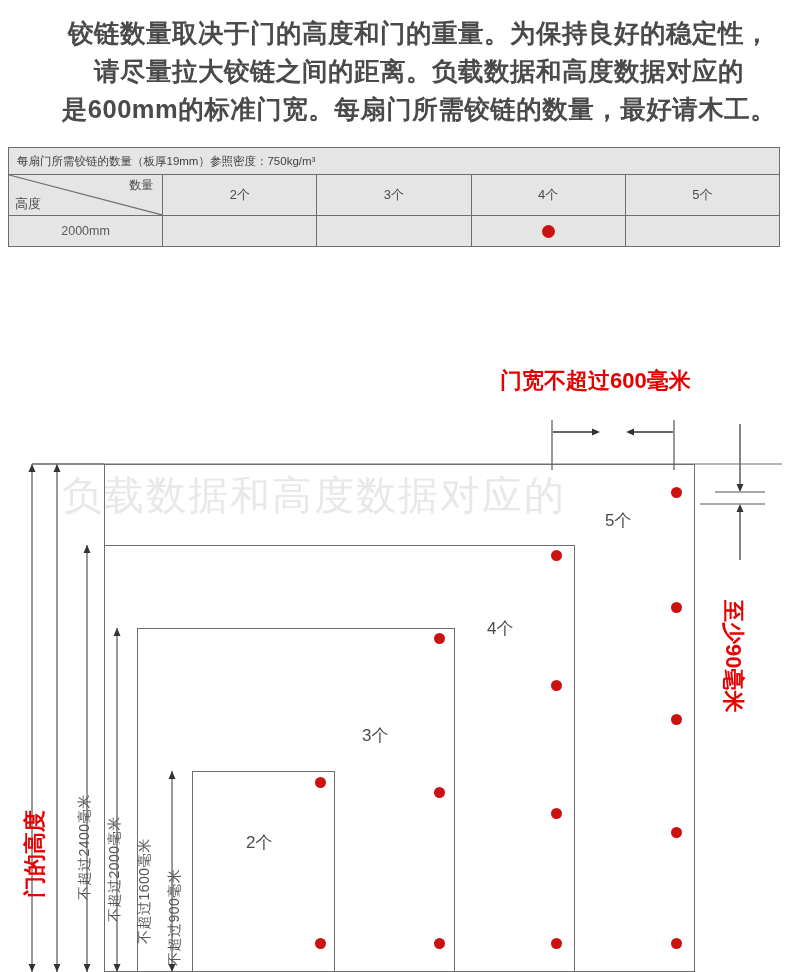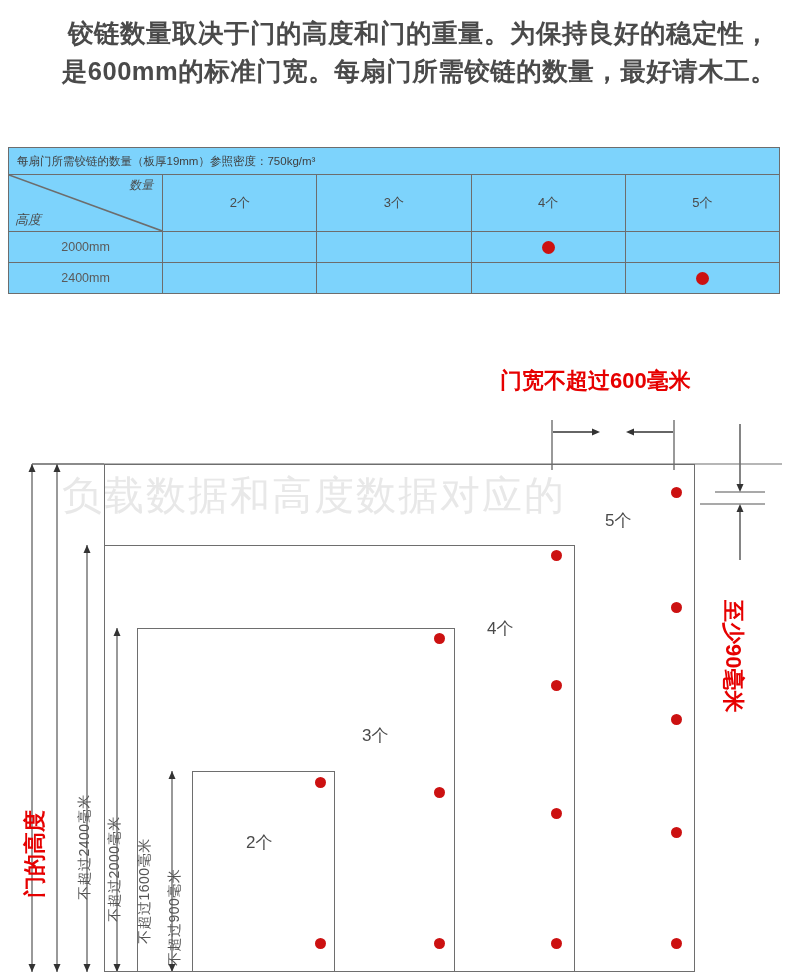--- a/index.html
+++ b/index.html
@@ -21,44 +21,43 @@
     color:#4a4a4a;
     letter-spacing:0.5px;
   }
   #intro .ln{display:block;white-space:nowrap;padding-left:48px;}
 
   
   #hinge-table{
     position:absolute;left:8px;top:147px;width:772px;
     border-collapse:collapse;
     table-layout:fixed;
-    background:#7dd3fc;
+    background:#e5e5e5;
   }
   #hinge-table td{
     border:1px solid #6d6d6d;
     height:30px;
     text-align:center;
     vertical-align:middle;
     font-size:12.5px;
     color:#555;
     padding:0;
     position:relative;
   }
   #hinge-table td.caption{
     text-align:left;
     padding-left:8px;
     height:26px;
     font-size:11.5px;
     color:#3f3f3f;
   }
   #hinge-table td.corner{
     height:40px;
-    padding:8px;
+    padding:0;
     position:relative;
-    font-style:italic;
   }
   #hinge-table td.count-head{font-size:13px;color:#4a4a4a;}
   #hinge-table td.rowlabel{font-size:12.5px;color:#5a5a5a;}
   .corner-inner{position:absolute;inset:0;overflow:hidden;}
   .corner-diag{
     position:absolute;left:0;top:0;width:100%;height:100%;
   }
   .corner-q{position:absolute;right:9px;top:2px;font-size:12px;color:#4a4a4a;}
   .corner-h{position:absolute;left:6px;bottom:2px;font-size:13px;color:#4a4a4a;}
   .dot{
@@ -122,20 +121,21 @@
     transform:rotate(-90deg);
     transform-origin:left top;
   }
   svg.ov{position:absolute;left:0;top:0;width:790px;height:972px;z-index:2;}
 </style>
 </head>
 <body>
 
 <div id="intro">
   <span class="ln">铰链数量取决于门的高度和门的重量。为保持良好的稳定性，</span>
+  <span class="ln">请尽量拉大铰链之间的距离。负载数据和高度数据对应的</span>
   <span class="ln">是600mm的标准门宽。每扇门所需铰链的数量，最好请木工。</span>
 </div>
 
 <table id="hinge-table">
   <tbody>
       <tr>
     <td class="caption" colspan="5">每扇门所需铰链的数量（板厚19mm）参照密度：750kg/m³</td>
   </tr>
   <tr>
     <td class="corner" style="width:196px">
@@ -154,27 +154,20 @@
   </tr>
   </tbody>
     <tbody id="table-body">
       <tr>
         <td class="rowlabel">2000mm</td>
         <td></td>
         <td></td>
         <td><span class="dot"></span></td>
         <td></td>
       </tr>
-      <tr>
-        <td class="rowlabel">2400mm</td>
-        <td></td>
-        <td></td>
-        <td></td>
-        <td><span class="dot"></span></td>
-      </tr>
     </tbody>
 </table>
 
 <div id="diagram">
 
   <div class="wm">负载数据和高度数据对应的</div>
 
   <div class="redlabel" style="left:500px;top:366px;font-size:22px;">门宽不超过600毫米</div>
 
   <div class="redlabel vert" style="left:748px;top:600px;font-size:22px;">至少90毫米</div>

